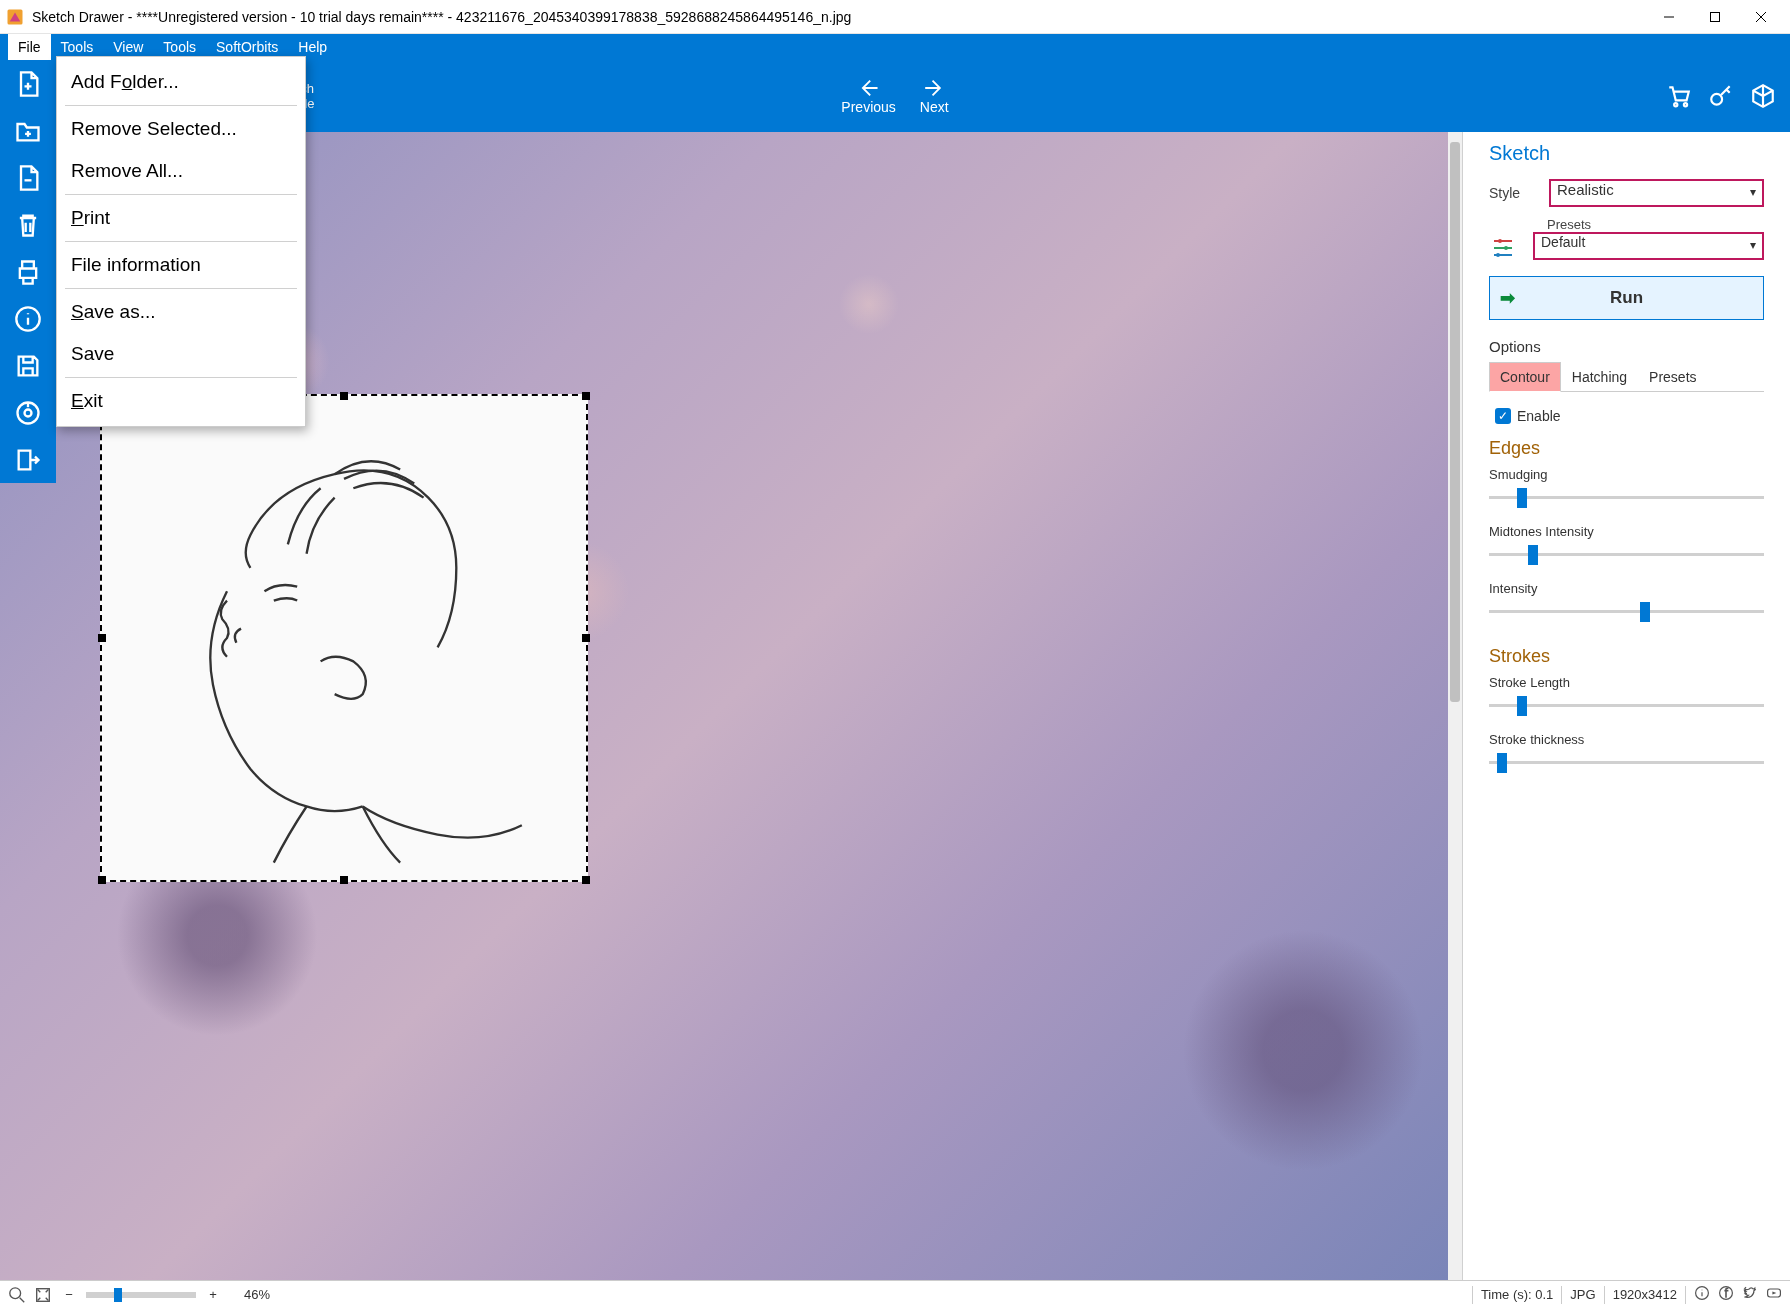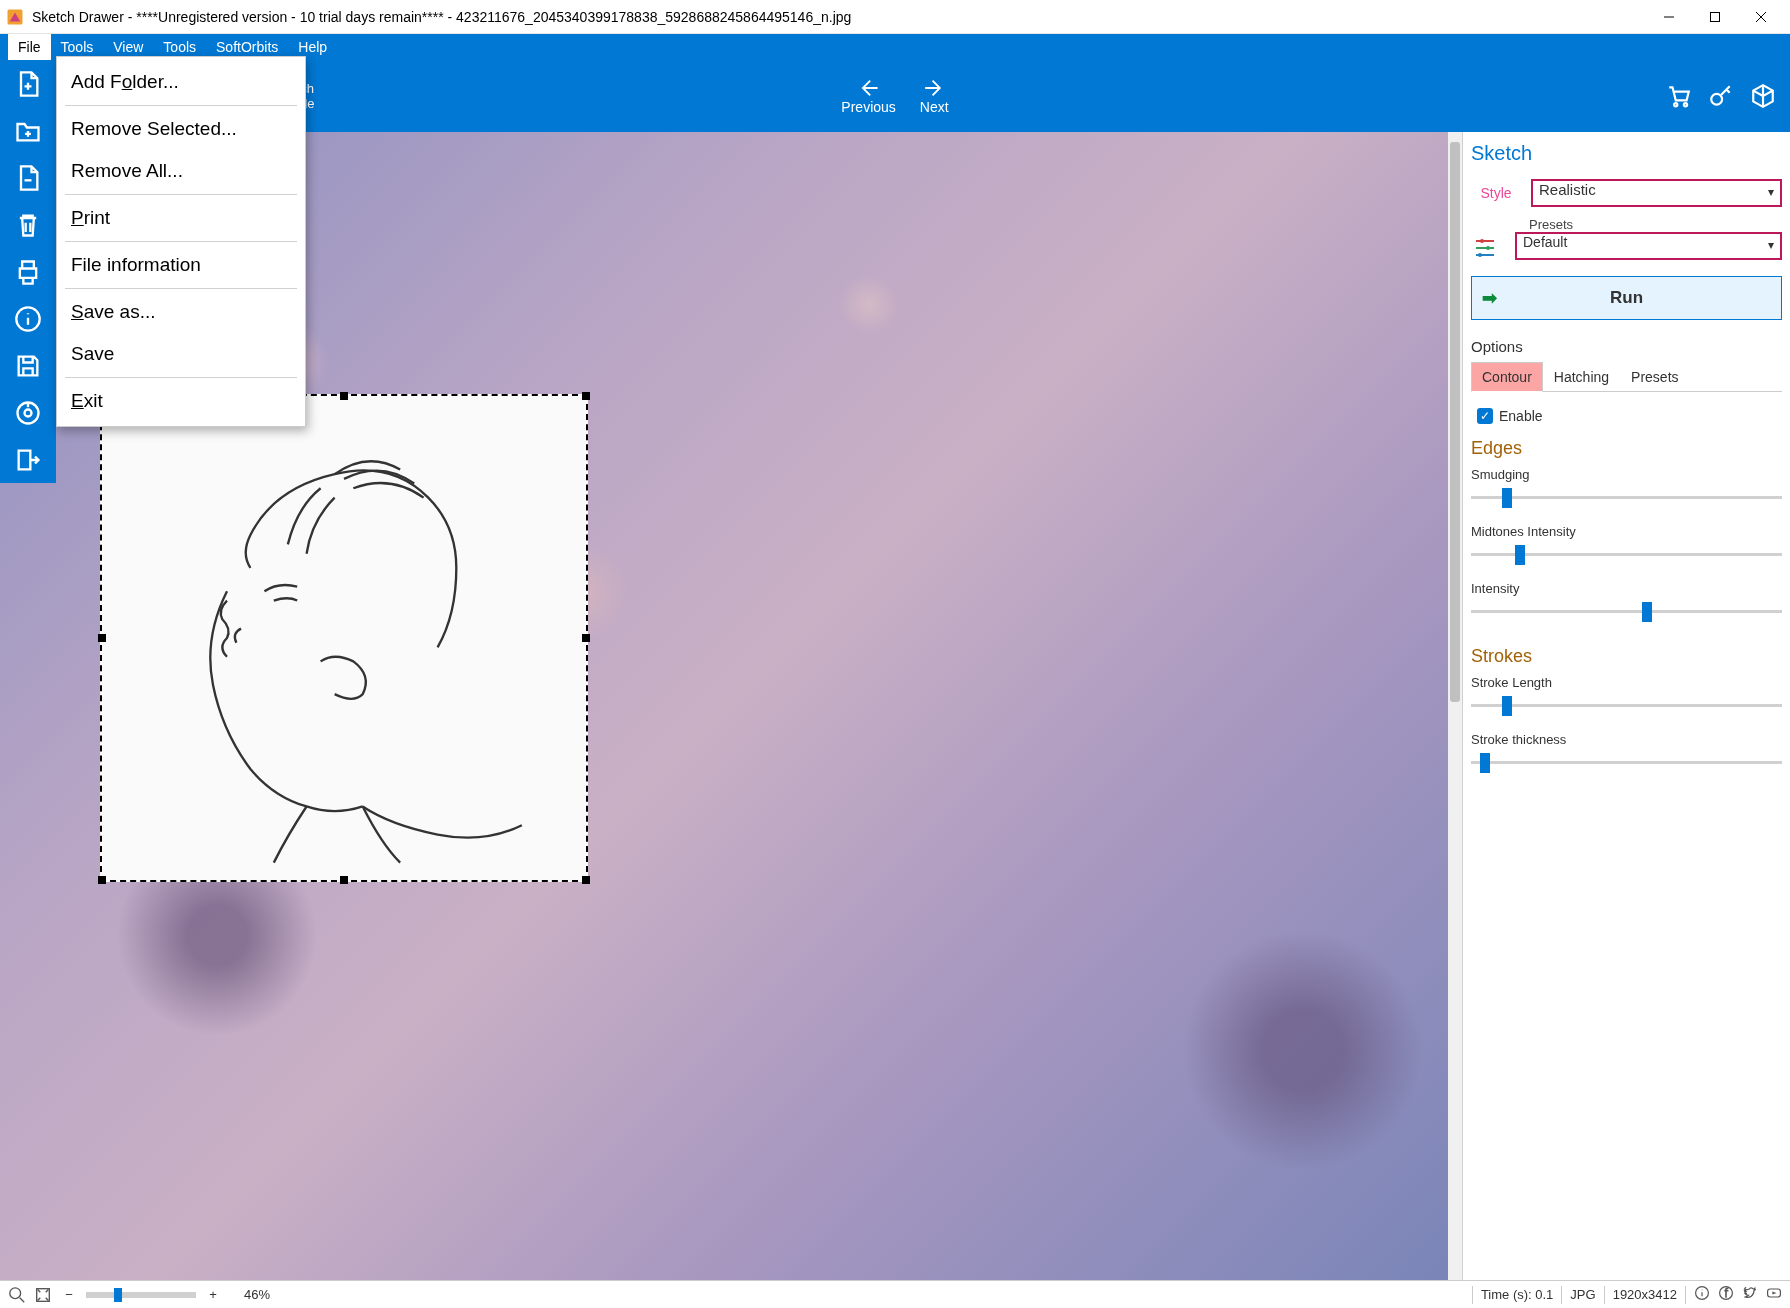--- a/index.html
+++ b/index.html
@@ -52,24 +52,24 @@
 .sketch-selection .h-bl{ left:-4px; bottom:-4px;} .sketch-selection .h-br{ right:-4px; bottom:-4px;}
 .sketch-selection .h-tm{ left:50%; top:-4px; margin-left:-4px;} .sketch-selection .h-bm{ left:50%; bottom:-4px; margin-left:-4px;}
 .sketch-selection .h-ml{ left:-4px; top:50%; margin-top:-4px;} .sketch-selection .h-mr{ right:-4px; top:50%; margin-top:-4px;}
 .sketch-content { position:absolute; inset:8px; }
 .sketch-content svg { width:100%; height:100%; }
 
 .canvas-scrollbar { width: 14px; background: #f0f0f0; position:relative; }
 .canvas-scrollbar .thumb { position:absolute; left:2px; right:2px; top:10px; height:560px; background:#c0c0c0; border-radius:3px; }
 
 
-.right-panel { width: 328px; background: #fff; border-left: 1px solid #d0d0d0; display: flex; flex-direction: column; padding: 10px 8px; overflow-y: auto; font-size: 14px; color: #333; }
+.right-panel { width: 328px; background: #fff; border-left: 1px solid #d0d0d0; display: flex; flex-direction: column; padding: 10px 26px; overflow-y: auto; font-size: 14px; color: #333; }
 .rp-title { color: #0078d4; font-size: 20px; margin-bottom: 14px; }
 .rp-row { display: flex; align-items: center; margin-bottom: 10px; gap: 10px; }
-.rp-label { width: 50px; color: #ec4899; text-align: center; }
+.rp-label { width: 50px; color: #404040; }
 .rp-select { flex: 1; height: 28px; border: 2px solid #be185d; padding: 0 6px; background:#fff; font-size:15px; position:relative; }
 .rp-select::after { content:"▾"; position:absolute; right:6px; top:4px; font-size:12px; color:#333;}
 .presets-icon { width: 28px; height: 28px; margin-right: 6px; display:flex; align-items:center; justify-content:center;}
 .run-btn { width: 100%; height: 44px; border: 1px solid #0078d4; background: #e5f3ff; display: flex; align-items: center; justify-content: center; font-size: 17px; font-weight: 600; cursor: pointer; margin: 6px 0 12px; position:relative; }
 .run-btn .arrow { position:absolute; left:10px; color:#0a8a3a; font-size:18px;}
 
 .options-title { font-size: 15px; margin: 6px 0; color:#333; }
 .tabs { display: flex; border-bottom: 1px solid #ccc; margin-bottom: 12px; }
 .tab { padding: 6px 10px; font-size: 14px; cursor: pointer; border:1px solid transparent; position:relative; top:1px; }
 .tab.active { border:1px solid #ccc; border-bottom:1px solid #fff; background:#fca5a5; }

